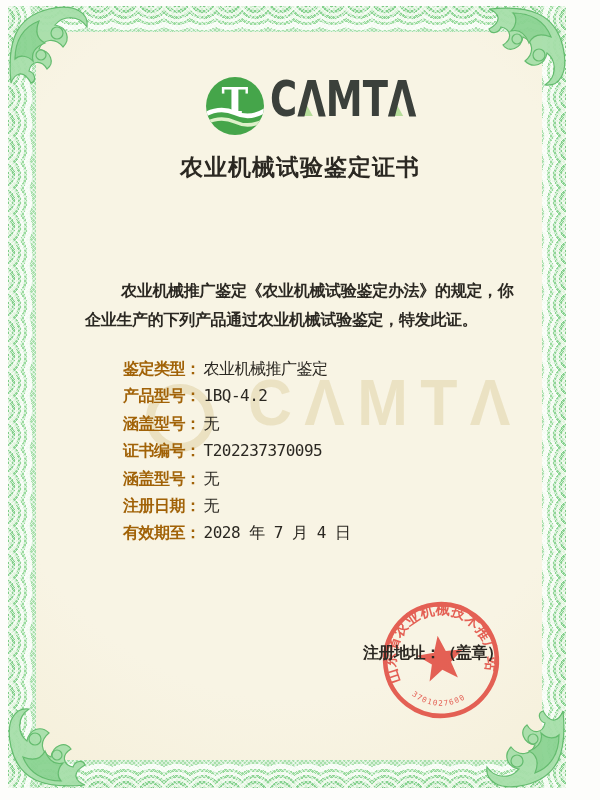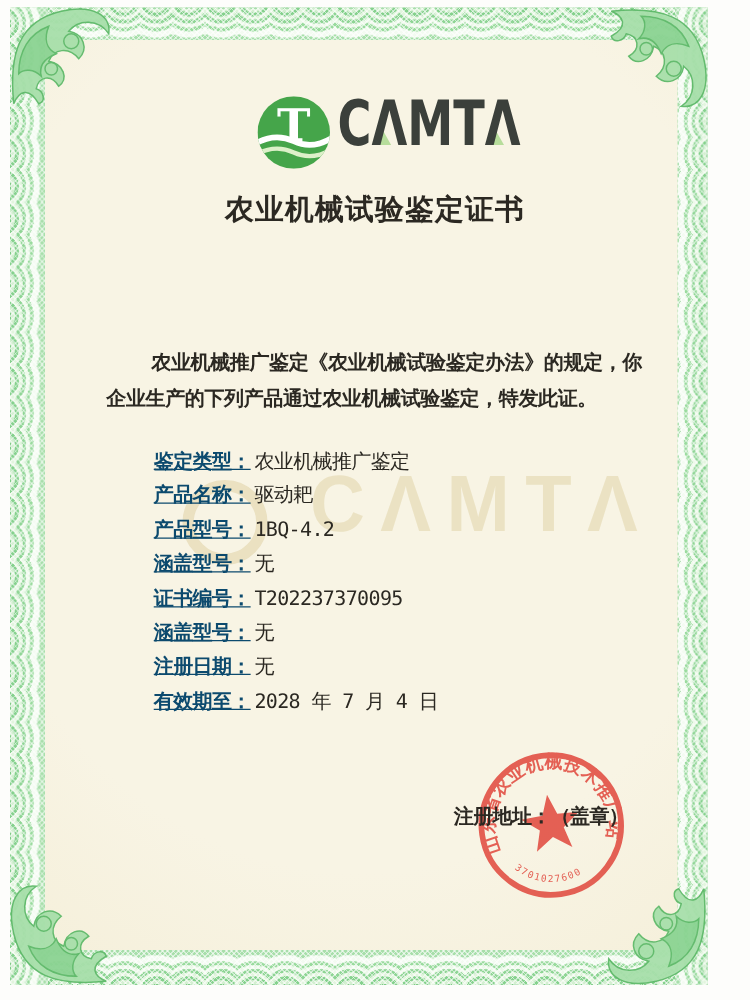--- a/index.html
+++ b/index.html
@@ -77,21 +77,21 @@
   .addressee { position:absolute; left:79px; top:220px; font-size:21px; font-weight:bold;
     color:#2b2822; }
 
   .body-par { position:absolute; left:77px; top:271px; width:436px; font-size:16px;
     font-weight:bold; line-height:28.6px; letter-spacing:-0.3px; text-indent:36px;
     color:#2b2822; }
 
   
   .fields { position:absolute; left:115px; top:349px; }
   .field-row { height:27.4px; line-height:27.4px; white-space:nowrap; }
-  .flabel { font-size:16px; font-weight:bold; letter-spacing:-0.5px; color:#0c4a6e;text-decoration:underline; }
+  .flabel { font-size:16px; font-weight:bold; letter-spacing:-0.5px; color:#a16207; }
   .fvalue { font-size:16px; font-weight:normal; letter-spacing:-0.5px; color:#2b2822;
     margin-left:3px; }
   .mono, .fvalue { font-family:"DejaVu Sans Mono","Liberation Mono","Liberation Sans",monospace; }
   .flabel { font-family:"Liberation Sans",sans-serif; }
 
   
   .stamp { position:absolute; left:367px; top:588px; width:132px; height:132px;
     mix-blend-mode:multiply; opacity:.88; transform:rotate(-8deg); }
   .seal-ring { font-size:14px; font-weight:bold; fill:#e14b40; letter-spacing:0.5px;
     font-family:"Liberation Sans",sans-serif; }
@@ -176,23 +176,20 @@
       <h1 class="title">农业机械试验鉴定证书</h1>
 
 
       <p class="body-par">农业机械推广鉴定《农业机械试验鉴定办法》的规定，你企业生产的下列产品通过农业机械试验鉴定，特发此证。</p>
 
       <div class="fields">
         <div class="field-row">
           <span class="flabel">鉴定类型：</span><span class="fvalue">农业机械推广鉴定</span>
         </div>
         <div class="field-row">
-          <span class="flabel">产品名称：</span><span class="fvalue">驱动耙</span>
-        </div>
-        <div class="field-row">
           <span class="flabel">产品型号：</span><span class="fvalue">1BQ-4.2</span>
         </div>
         <div class="field-row">
           <span class="flabel">涵盖型号：</span><span class="fvalue">无</span>
         </div>
         <div class="field-row">
           <span class="flabel">证书编号：</span><span class="fvalue">T202237370095</span>
         </div>
         <div class="field-row">
           <span class="flabel">涵盖型号：</span><span class="fvalue">无</span>

